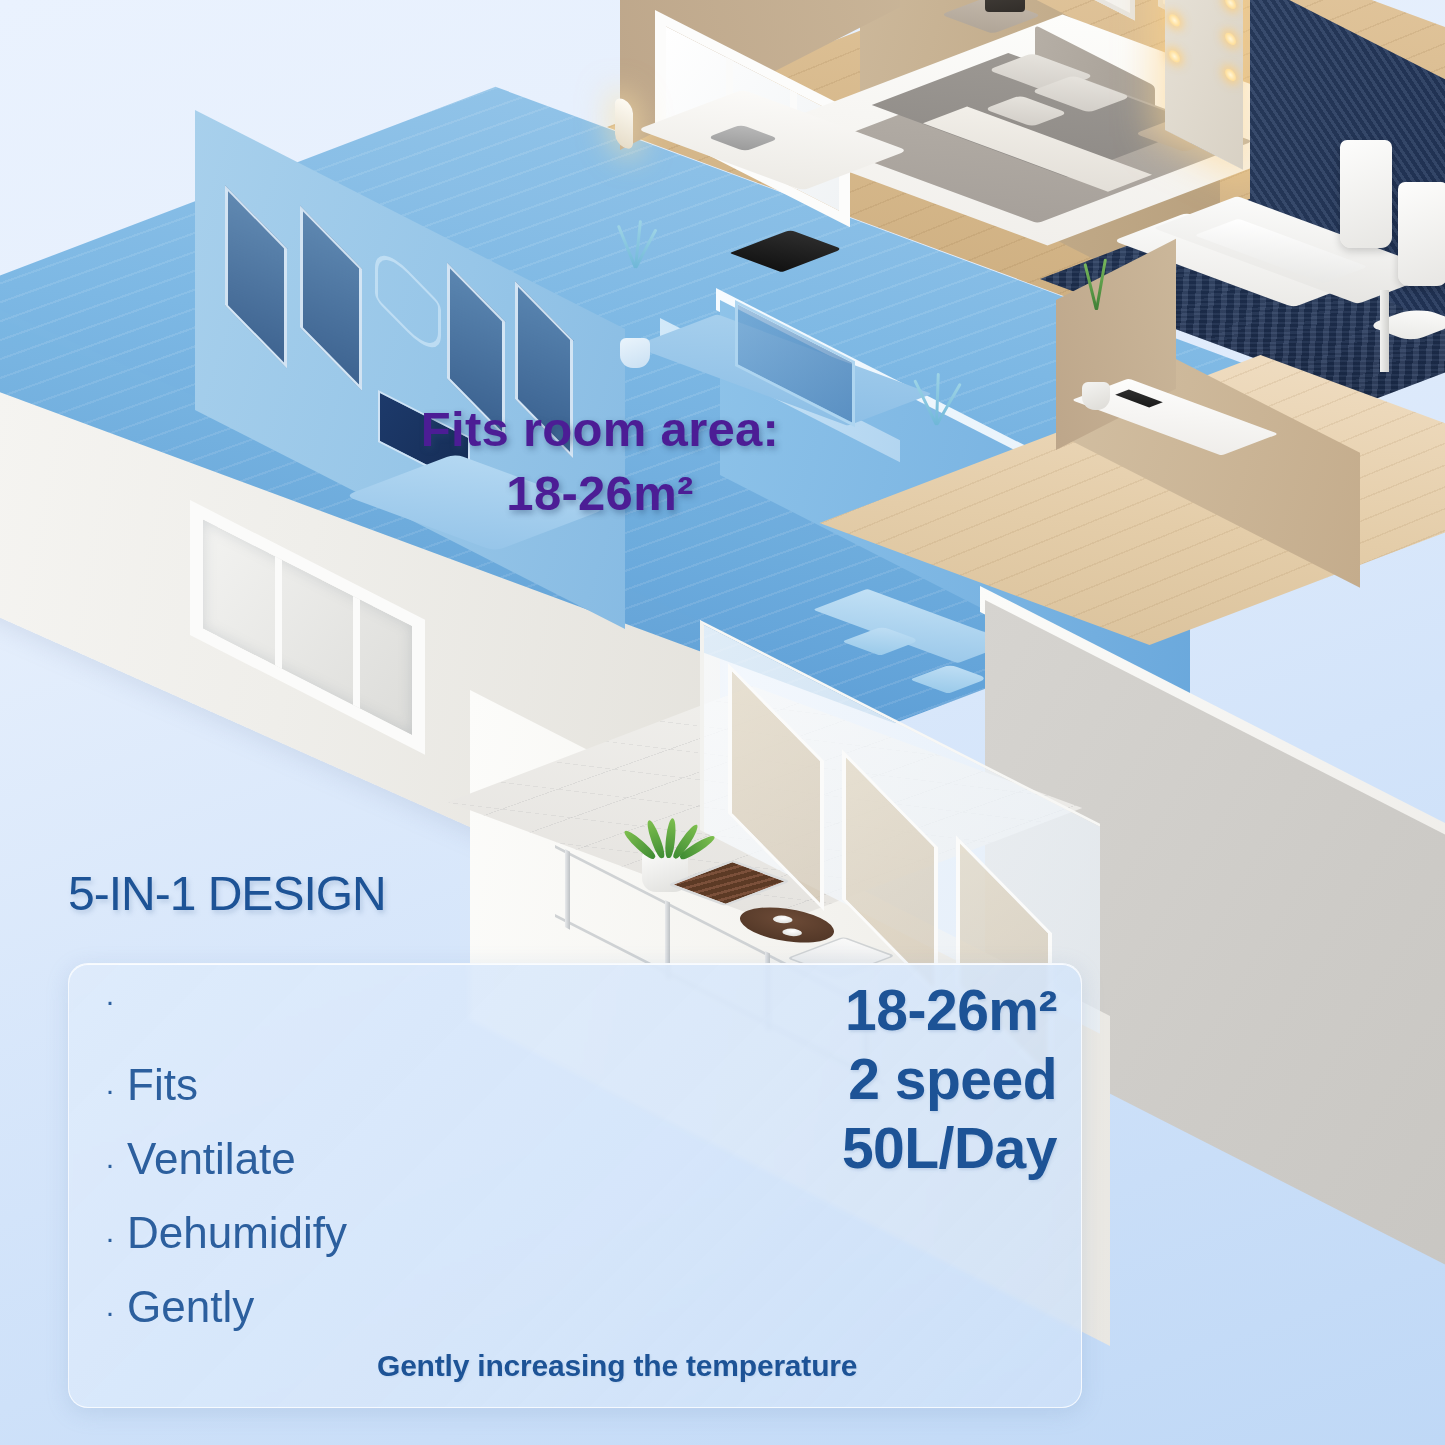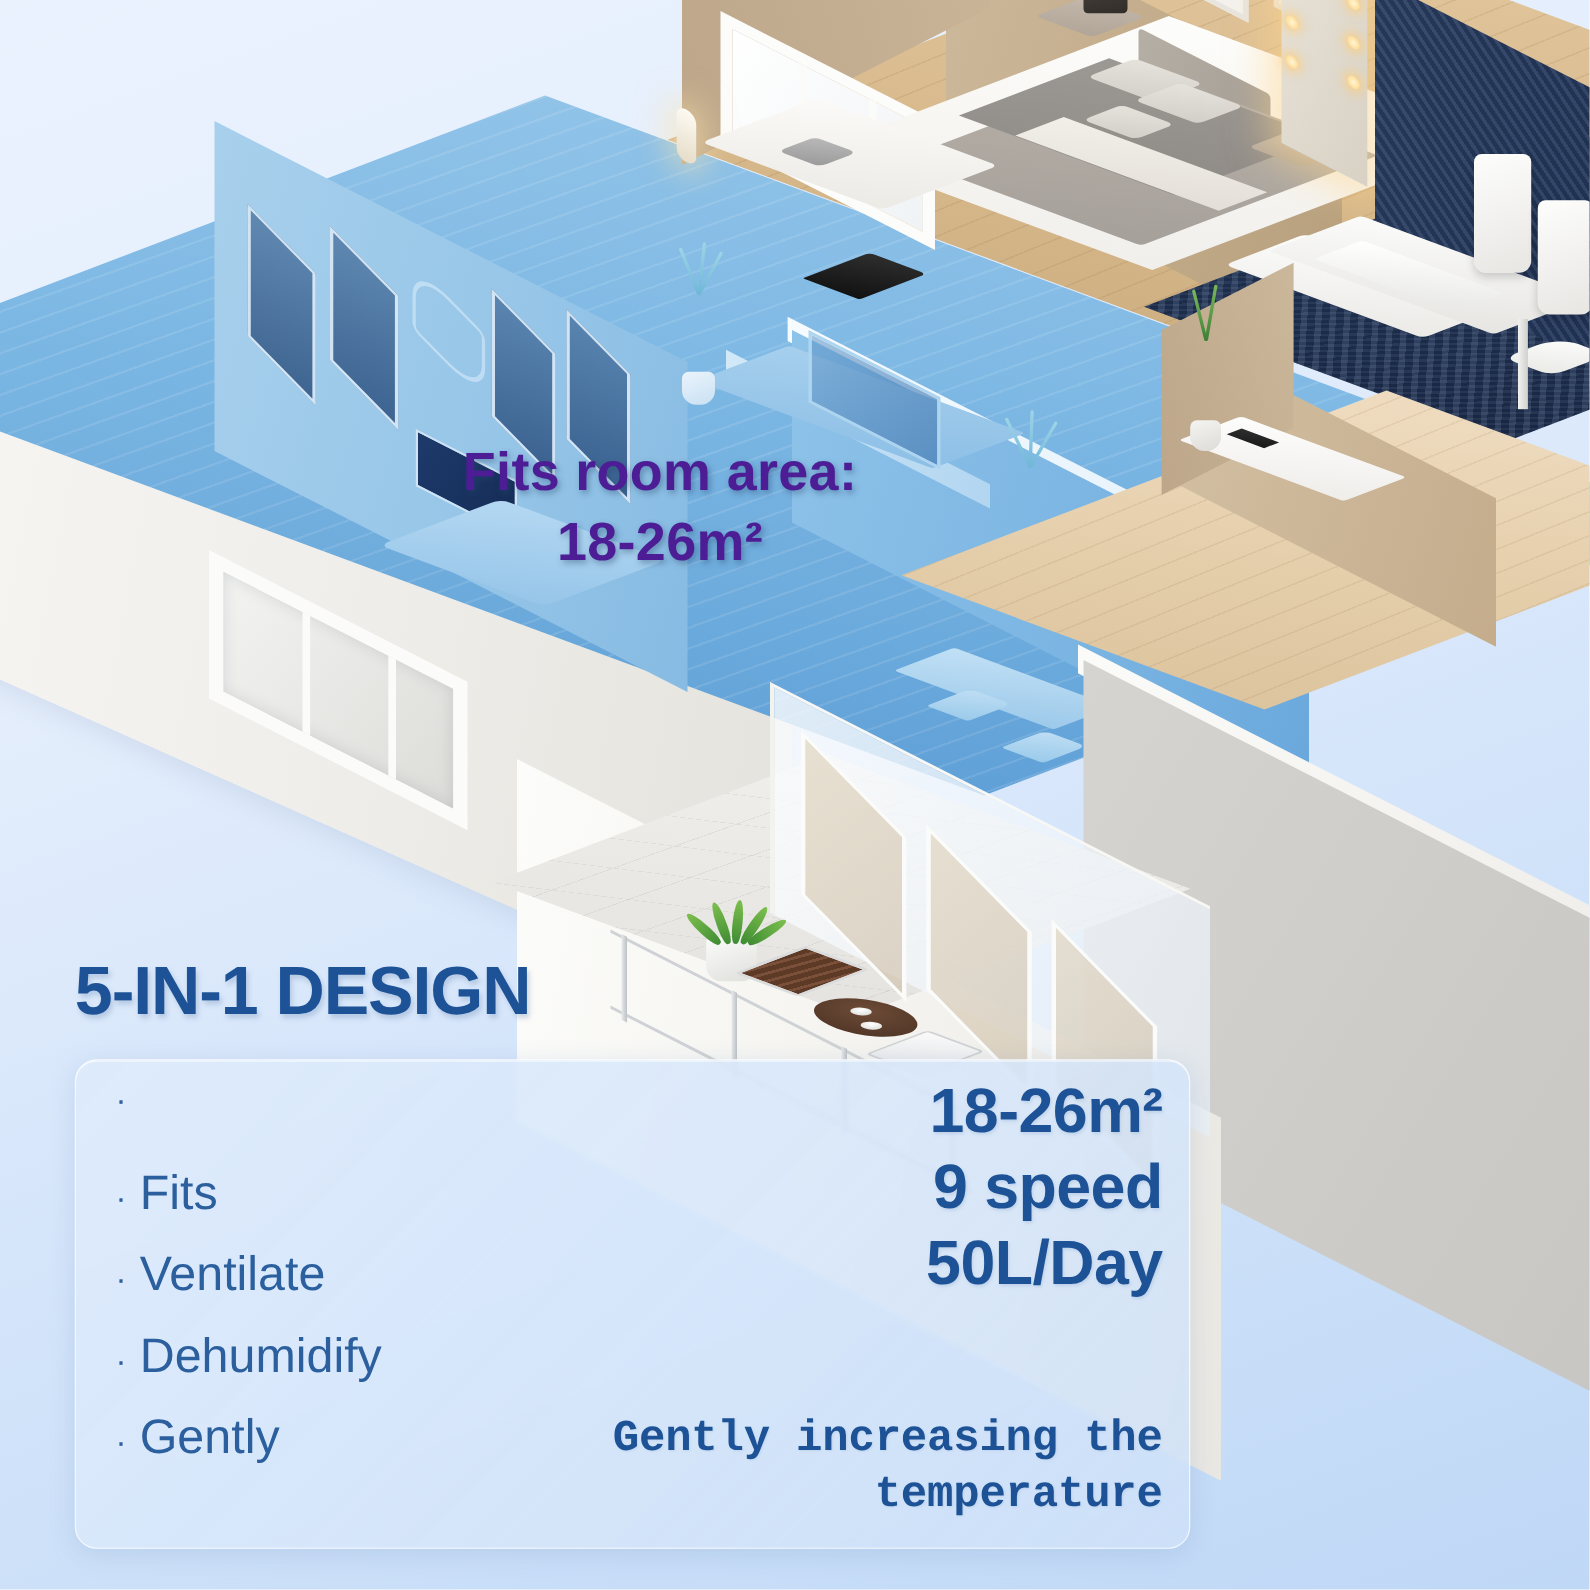--- a/index.html
+++ b/index.html
@@ -332,21 +332,21 @@
   #area-overlay {
     position:absolute; left:340px; top:398px; width:520px;
     text-align:center; color:#4c1d95; font-weight:bold;
     font-size:49px; line-height:1.30; letter-spacing:.3px;
     text-shadow:2px 3px 6px rgba(40,70,110,.45);
     pointer-events:none;
   }
 
   #heading {
     position:absolute; left:68px; top:866px;
-    font-size:62px; font-weight:bold; letter-spacing:-1px;
+    font-size:48px; font-weight:normal; letter-spacing:-1px;
     color:#1d5396; text-shadow:2px 3px 5px rgba(120,150,190,.38);
     white-space:nowrap;
   }
 
   
   #feature-card {
     position:absolute; left:68px; top:963px; width:1014px; height:445px;
     border-radius:20px;
     background:linear-gradient(135deg, rgba(222,235,251,.90) 0%, rgba(214,230,250,.87) 55%, rgba(206,225,248,.80) 100%);
     border:1px solid rgba(255,255,255,.75);
@@ -365,24 +365,23 @@
 
   .spec-col {
     position:absolute; right:24px; top:12px; width:470px;
     text-align:right; color:#1d5396; font-weight:bold;
     font-size:57px; line-height:1.21; letter-spacing:-.5px;
     text-shadow:1px 2px 3px rgba(140,170,205,.35);
   }
 
   .sleep-note {
     position:absolute; right:24px; bottom:22px; width:680px;
-    text-align:right; color:#1d5396; font-weight:bold;
-    font-size:40px; line-height:1.28; letter-spacing:-.2px;
+    color:#1d5396; font-weight:bold;
+    font-size:30px; line-height:1.28; letter-spacing:-.2px;
     text-shadow:1px 1px 2px rgba(150,175,210,.3);
-    font-family:Liberation Mono, monospace;
   }
   .sleep-note .l2 { display:block; }
 </style>
 </head>
 <body>
 
 <div id="scene">
 
   <div class="shape wall-ext-left-top"></div>
   <div class="shape wall-ext-left"></div>
@@ -553,21 +552,21 @@
         <span>Dehumidify</span>
       </div>
       <div class="feat-row">
         <span class="feat-bullet">·</span>
         <span>Gently</span>
       </div>
     </div>
 
     <div class="spec-col">
       <div>18-26m²</div>
-      <div>9 speed</div>
+      <div>2 speed</div>
       <div>50L/Day</div>
     </div>
 
     <div class="sleep-note">
       <span class="l1">Gently increasing the temperature</span>
     </div>
 
   </div>
 </div>
 

